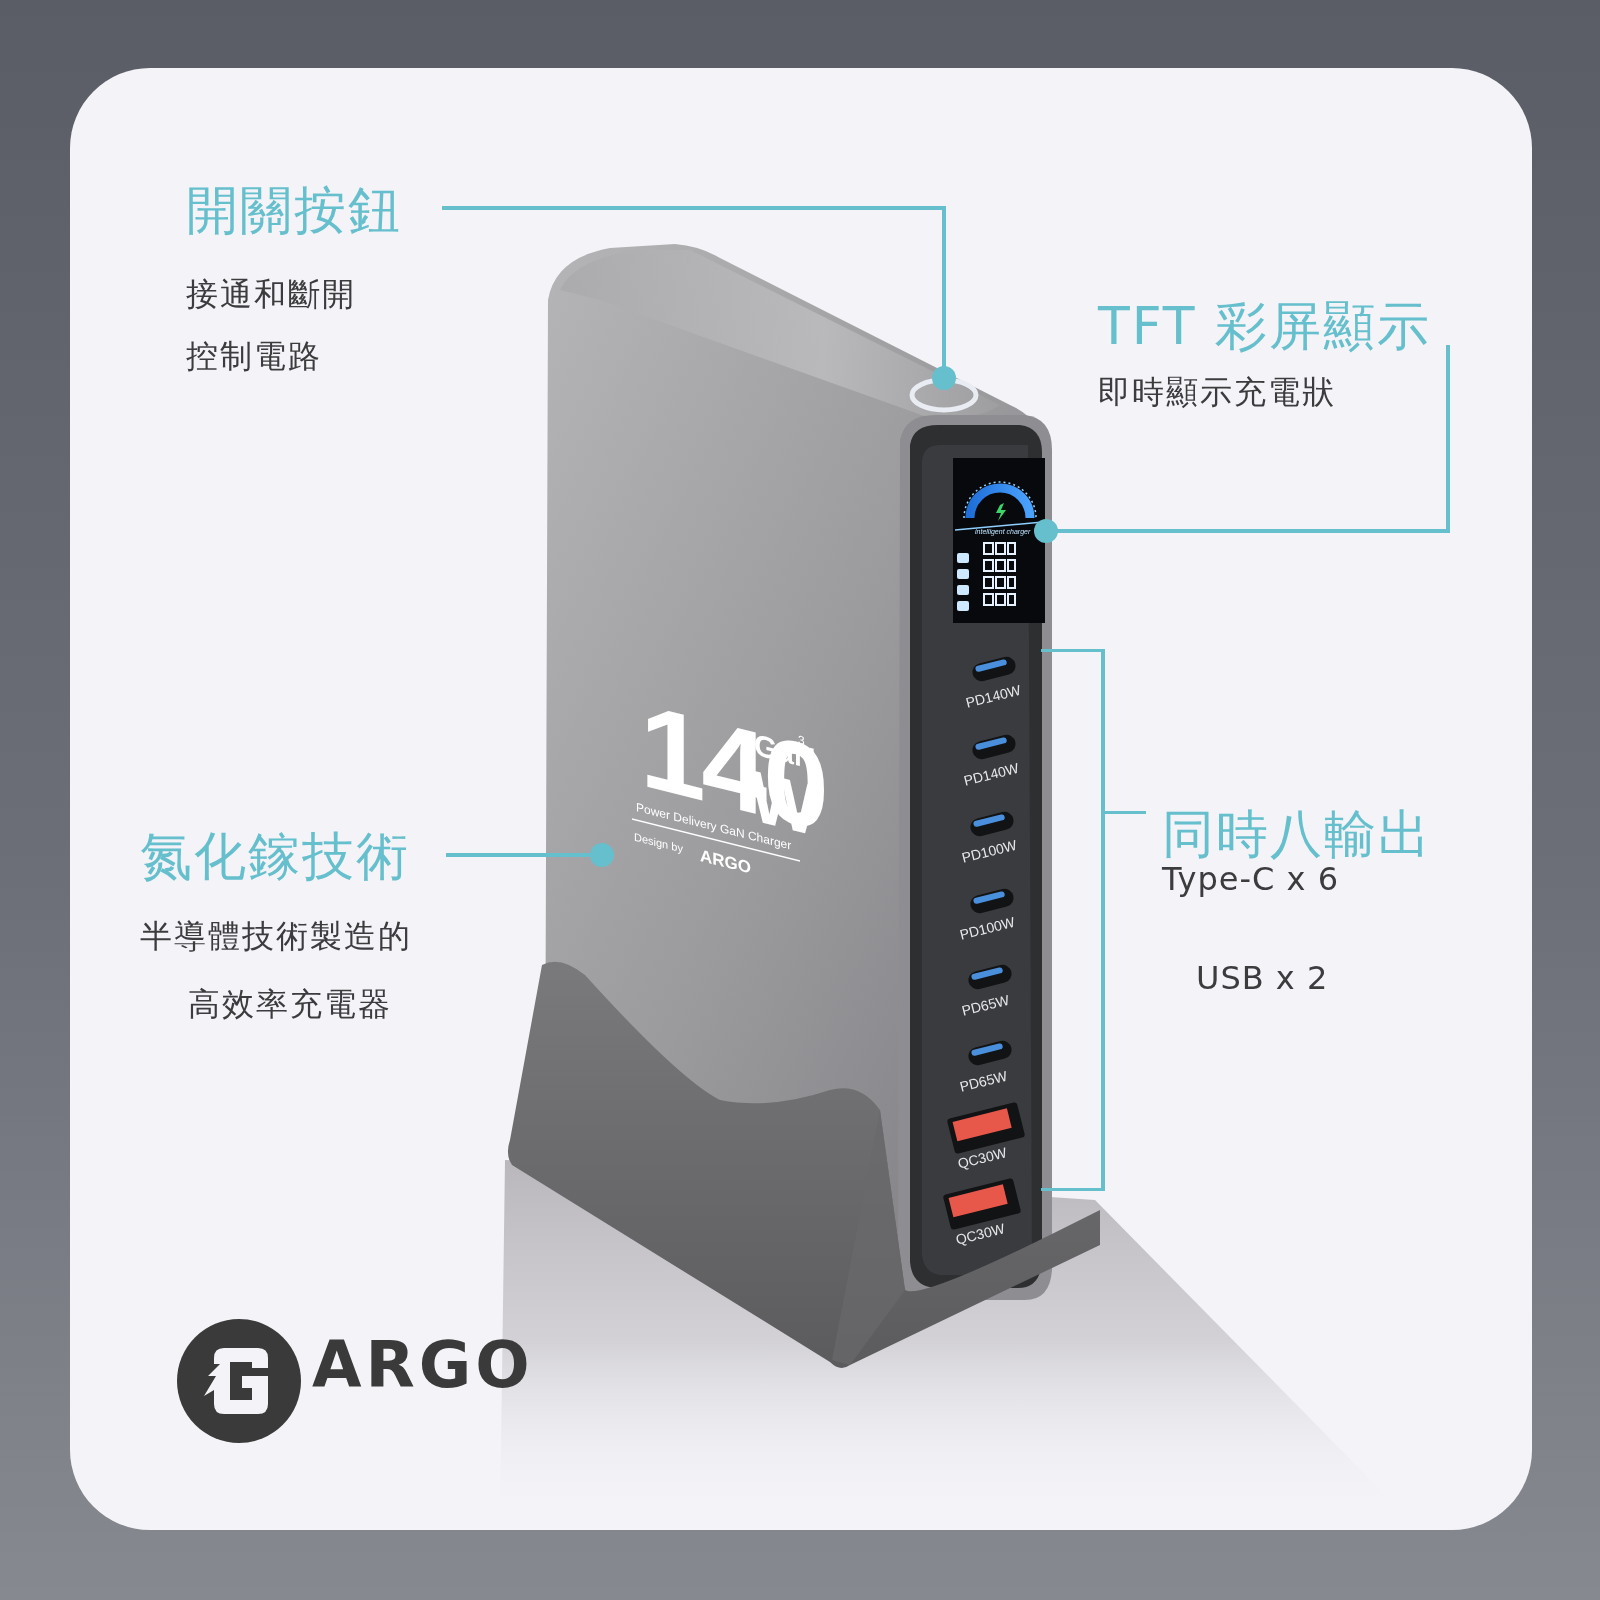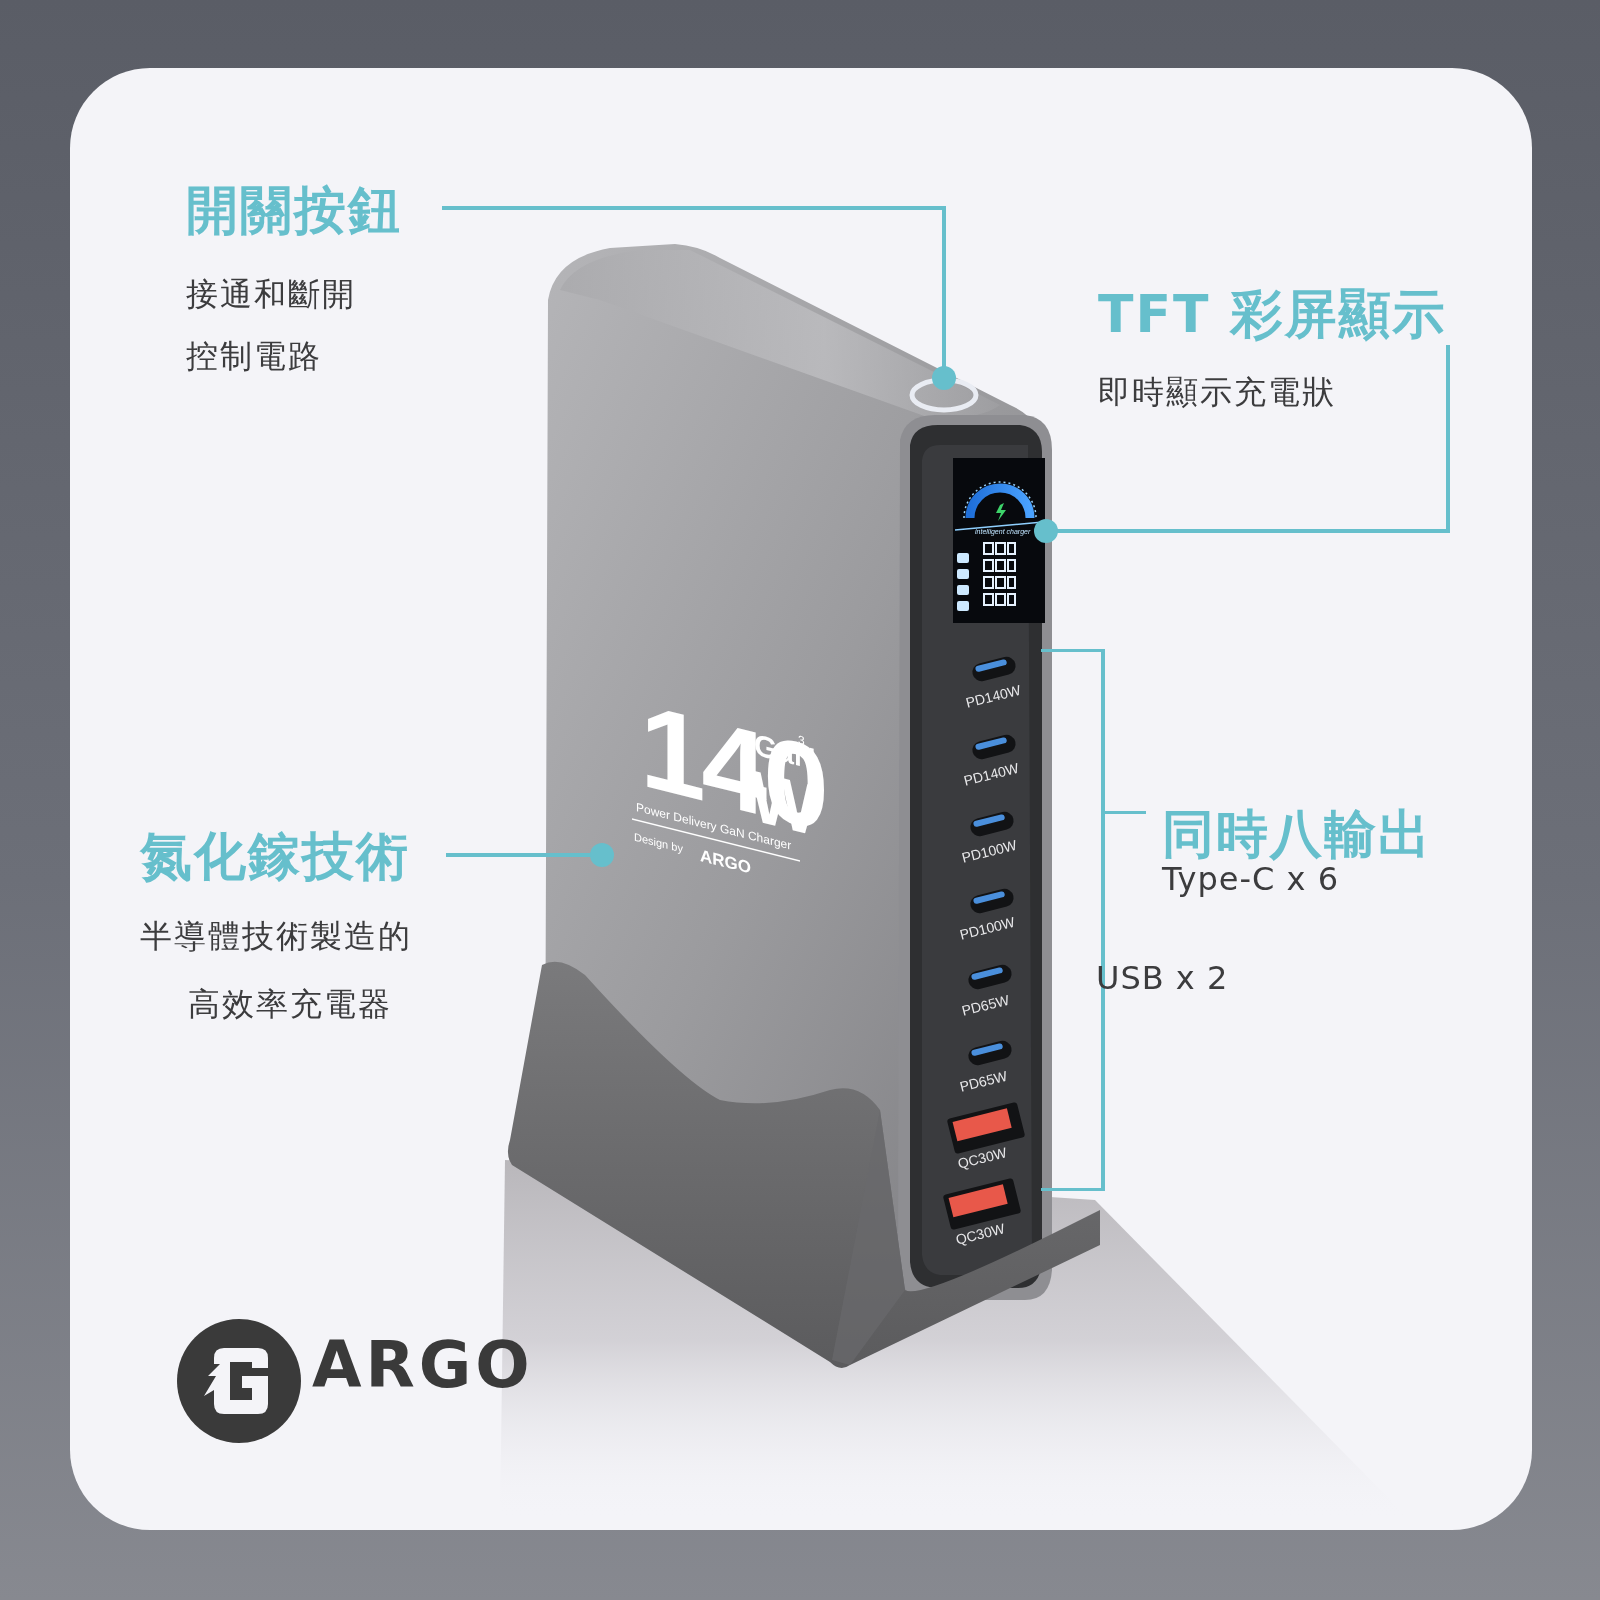--- a/index.html
+++ b/index.html
@@ -7,21 +7,21 @@
     width:1600px; height:1600px; position:relative; overflow:hidden;
     background: linear-gradient(180deg, #5a5d66 0%, #6c6f78 55%, #878990 100%);
     font-family: "DejaVu Sans", "Liberation Sans", sans-serif;
   }
   .card {
     position:absolute; left:70px; top:68px; width:1462px; height:1462px;
     background:#f4f4f8; border-radius:80px; overflow:hidden;
   }
   .abs { position:absolute; }
   .title {
-    position:absolute; color:#66bfcc; font-weight:bold; font-size:52px;
+    position:absolute; color:#66bfcc; font-weight:normal; font-size:52px;
     letter-spacing:2px; white-space:nowrap; line-height:1;
   }
   .desc {
     position:absolute; color:#3c3c3e; font-size:32px; line-height:64px;
     letter-spacing:2px; white-space:nowrap;
   }
   .desc-en { font-family:"DejaVu Sans", sans-serif; letter-spacing:1px; }
   .line { position:absolute; background:#66bfcc; }
   .dot { position:absolute; width:24px; height:24px; border-radius:50%; background:#66bfcc; }
 
@@ -187,21 +187,21 @@
 <div>
   <div class="title" style="left:186px;top:184px;">開關按鈕</div>
   <div class="desc" style="left:186px;top:262px;">接通和斷開</div>
   <div class="desc" style="left:186px;top:324px;font-family:Liberation Serif, serif;">控制電路</div>
   <div class="line" style="left:442px;top:206px;width:504px;height:4px;"></div>
   <div class="line" style="left:942px;top:206px;width:4px;height:172px;"></div>
   <div class="dot" style="left:932px;top:366px;"></div>
 </div>
 
 <div>
-  <div class="title" style="left:1098px;top:288px;">TFT 彩屏顯示</div>
+  <div class="title" style="left:1098px;top:300px;">TFT 彩屏顯示</div>
   <div class="desc" style="left:1098px;top:360px;">即時顯示充電狀</div>
   <div class="line" style="left:1446px;top:345px;width:4px;height:188px;"></div>
   <div class="line" style="left:1048px;top:529px;width:402px;height:4px;"></div>
   <div class="dot" style="left:1034px;top:519px;"></div>
 </div>
 
 <div>
   <div class="title" style="left:140px;top:830px;">氮化鎵技術</div>
   <div class="desc" style="left:140px;top:904px;">半導體技術製造的</div>
   <div class="desc" style="left:140px;top:972px;margin-left:48px;">高效率充電器</div>
@@ -209,21 +209,21 @@
   <div class="dot" style="left:590px;top:843px;"></div>
 </div>
 
 <div>
   <div class="line" style="left:1041px;top:649px;width:64px;height:3px;"></div>
   <div class="line" style="left:1101px;top:649px;width:4px;height:542px;"></div>
   <div class="line" style="left:1041px;top:1188px;width:64px;height:3px;"></div>
   <div class="line" style="left:1101px;top:811px;width:45px;height:3px;"></div>
   <div class="title" style="left:1162px;top:808px;">同時八輸出</div>
   <div class="desc desc-en" style="left:1162px;top:847px;">Type-C x 6</div>
-  <div class="desc desc-en" style="left:1096px;top:946px;text-align:center;">USB x 2</div>
+  <div class="desc desc-en" style="left:1196px;top:946px;text-align:center;">USB x 2</div>
 </div>
 
 <div>
   <svg class="abs" style="left:176px;top:1318px;" width="126" height="126" viewBox="0 0 126 126">
     <circle cx="63" cy="63" r="62" fill="#3a3a3a"></circle>
     <path d="M38,40 Q38,30 48,30 L82,30 Q92,30 92,40 L92,50 L76,50 L76,44 L54,44 L54,82 L76,82 L76,70 L66,70 L66,58 L92,58 L92,86 Q92,96 82,96 L48,96 Q38,96 38,86 L38,72 L28,78 L40,58 L32,58 L44,46 L38,46 Z" fill="#f4f4f8"></path>
   </svg>
   <div class="logo-wordmark">ARGO</div>
 </div>
 

